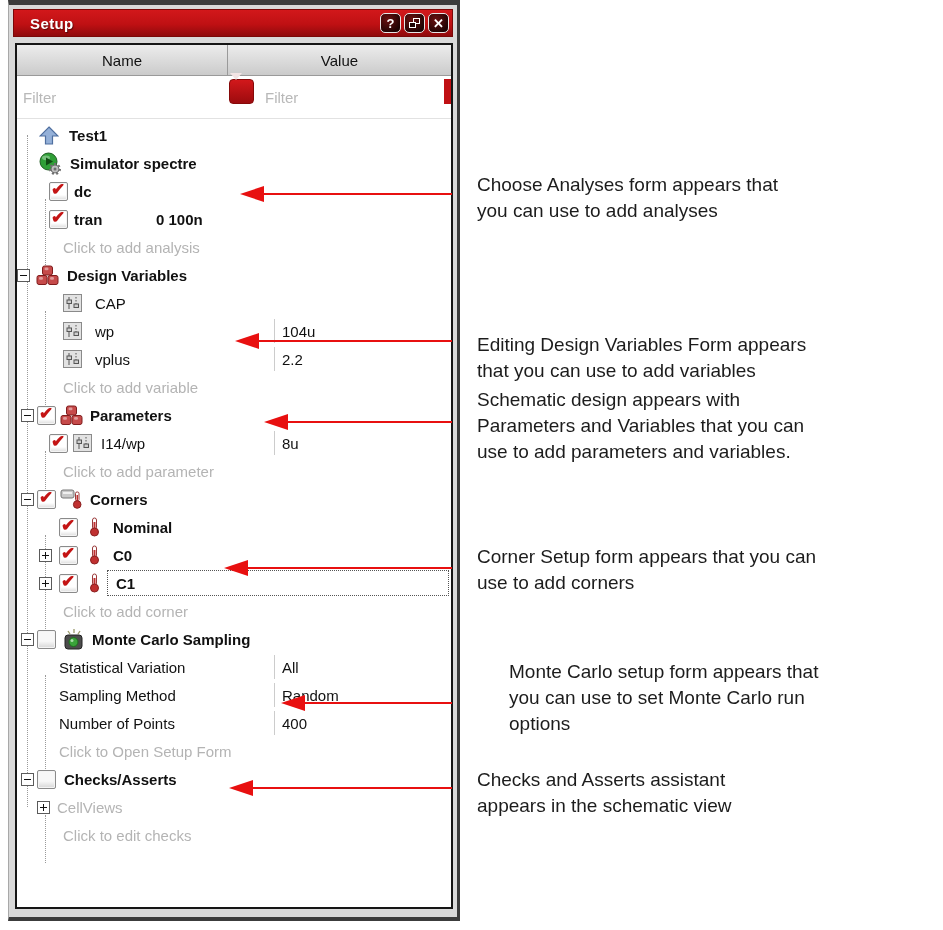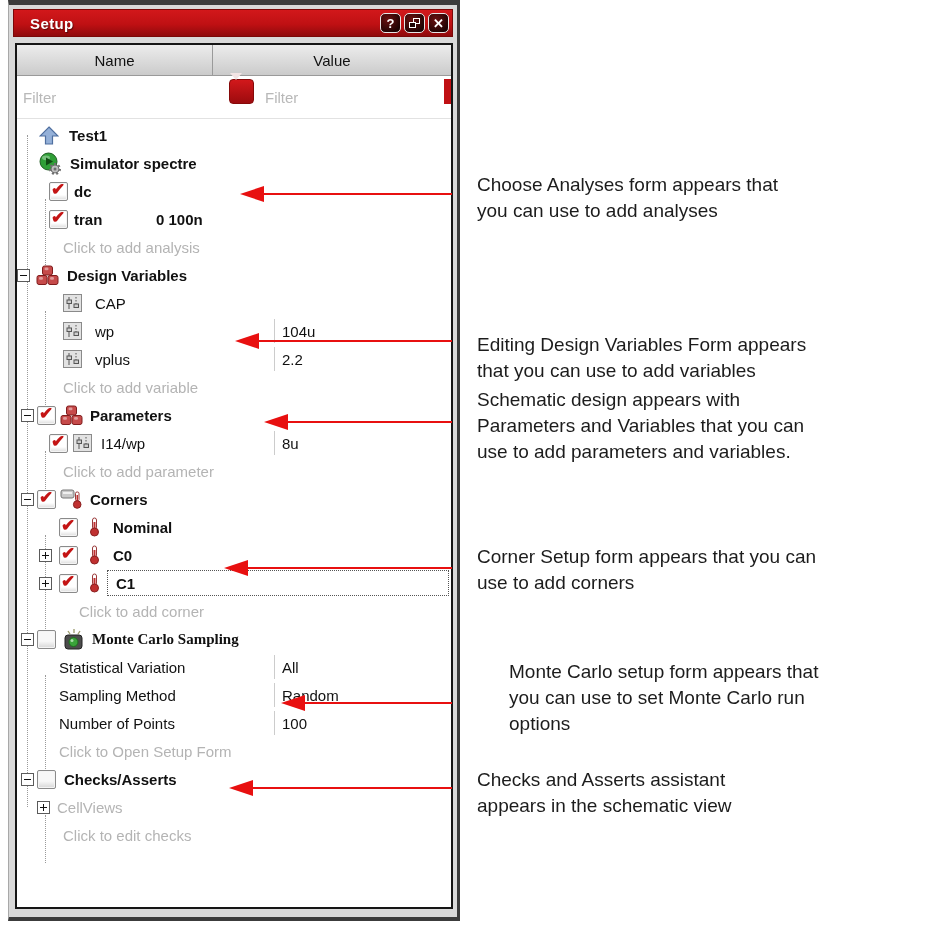--- a/index.html
+++ b/index.html
@@ -23,21 +23,21 @@
   .restore-sq{position:relative;width:11px;height:10px;}
   .restore-sq .back{position:absolute;right:0;top:0;width:7px;height:6px;border:1px solid #fff;}
   .restore-sq .front{position:absolute;left:0;bottom:0;width:7px;height:6px;border:1px solid #fff;background:#1e0303;}
 
   
   .panel{position:absolute;left:6px;top:38px;width:438px;height:866px;background:#fff;
     border:2px solid #151515;}
   .hdr{height:31px;display:flex;background:linear-gradient(#ececec,#cbcbcb);
     border-bottom:1px solid #9a9a9a;}
   .hdr-cell{display:flex;align-items:center;justify-content:center;font-size:15px;color:#111;}
-  .hdr-name{width:196px;border-right:1px solid #9a9a9a;}
+  .hdr-name{width:211px;border-right:1px solid #9a9a9a;}
   .hdr-value{flex:1;}
   .filter-row{position:relative;height:43px;border-bottom:1px solid #e2e2e2;background:#fff;}
   .filter-input{position:absolute;top:0;height:100%;border:none;outline:none;background:transparent;
     font-family:"Liberation Sans",sans-serif;font-size:15px;color:#333;padding-left:6px;}
   .filter-input::placeholder{color:#b8b8b8;opacity:1;}
   .f-name{left:0;width:210px;}
   .f-value{left:242px;width:180px;}
   .filter-dd{position:absolute;left:212px;top:3px;width:25px;height:25px;border-radius:4px;
     background:linear-gradient(#d2181b,#9c0b0e);border:1px solid #860909;}
   .filter-dd .tri{width:0;height:0;border-left:6px solid transparent;border-right:6px solid transparent;
@@ -316,25 +316,25 @@
             <rect x="3.5" y="1" width="4" height="11" rx="2" fill="#fff" stroke="#9a3a3a"></rect>
             <rect x="4.5" y="5" width="2" height="7" fill="#c03030"></rect>
             <circle cx="5.5" cy="15" r="4" fill="#c03030" stroke="#8a2020"></circle>
           </svg>
         </span>
         <span class="c1box">
           <span class="lbl b">C1</span>
         </span>
       </div>
 
-      <div class="row" style="padding-left:62px;">
+      <div class="row" style="padding-left:46px;">
         <span class="lbl gray">Click to add corner</span>
       </div>
 
-      <div class="row" style="padding-left:4px;font-family:Liberation Serif, serif;">
+      <div class="row" style="padding-left:4px;">
         <span class="exp" style="margin-right:3px;"></span>
         <span class="cb un" style="margin-right:5px;"></span>
         <span class="icon" style="margin-right:5px;">
           <svg width="26" height="24" viewBox="0 0 26 24">
             <g stroke="#9a9a6a" stroke-width="1.3">
               <line x1="7" y1="4" x2="9" y2="7"></line>
               <line x1="13" y1="2" x2="13" y2="6"></line>
               <line x1="19" y1="4" x2="17" y2="7"></line>
             </g>
             <rect x="4" y="8" width="17" height="14" rx="3" fill="#4c4c4c" stroke="#222"></rect>
@@ -350,21 +350,21 @@
         <span class="val">All</span>
       </div>
 
       <div class="row" style="padding-left:42px;">
         <span class="lbl">Sampling Method</span>
         <span class="val">Random</span>
       </div>
 
       <div class="row" style="padding-left:42px;">
         <span class="lbl">Number of Points</span>
-        <span class="val">100</span>
+        <span class="val">400</span>
       </div>
 
       <div class="row" style="padding-left:42px;">
         <span class="lbl gray">Click to Open Setup Form</span>
       </div>
 
       <div class="row" style="padding-left:4px;">
         <span class="exp" style="margin-right:3px;"></span>
         <span class="cb un" style="margin-right:8px;"></span>
         <span class="lbl b">Checks/Asserts</span>

